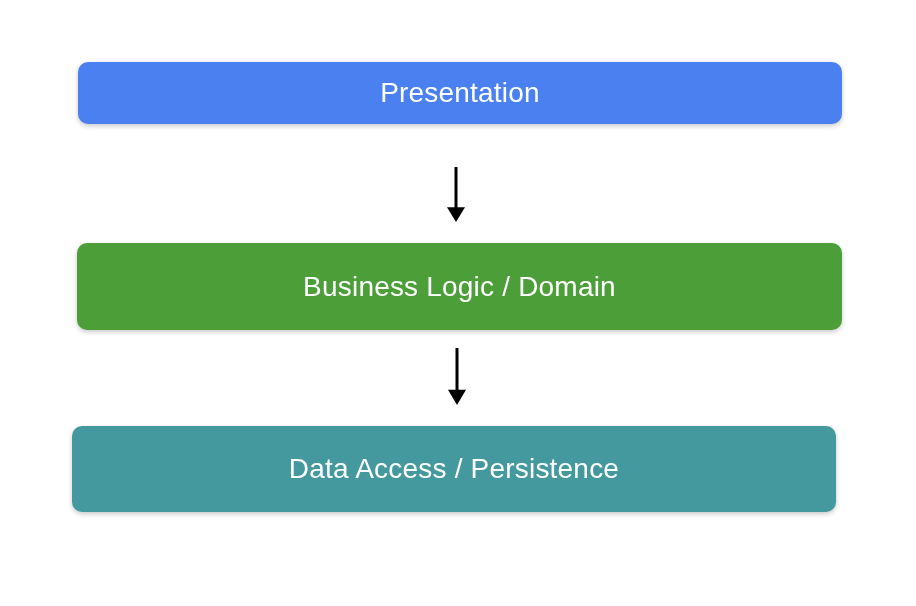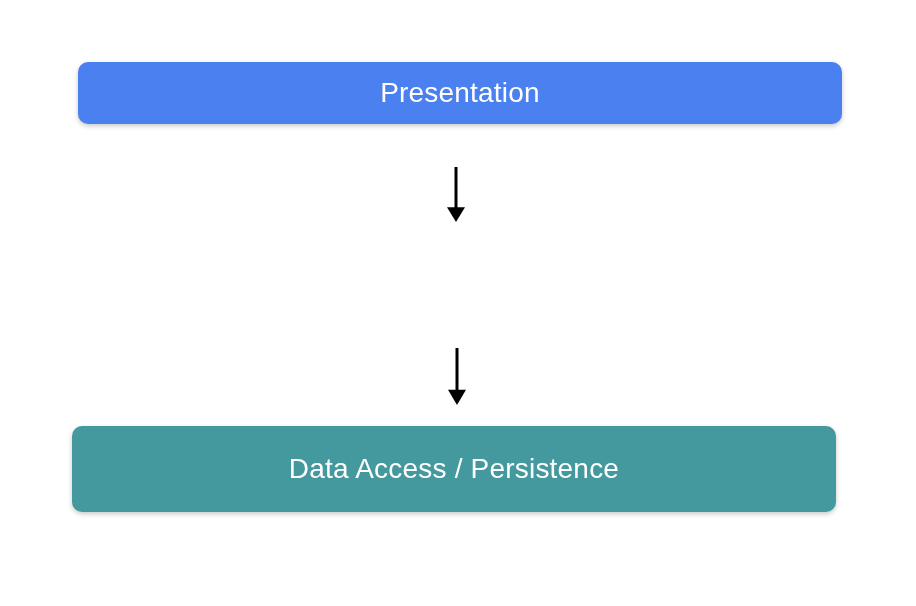--- a/index.html
+++ b/index.html
@@ -53,20 +53,23 @@
     <span class="layer-label">Presentation</span>
   </div>
 
   <div class="arrow arrow-1">
     <svg viewBox="0 0 18 56" preserveAspectRatio="none" aria-hidden="true">
       <line x1="9" y1="0" x2="9" y2="43" stroke="#000000" stroke-width="3"></line>
       <polygon points="0,41 18,41 9,56" fill="#000000"></polygon>
     </svg>
   </div>
 
+  <div class="layer-box layer-business" style="background-color: rgb(76, 158, 56);">
+    <span class="layer-label">Business Logic / Domain</span>
+  </div>
 
   <div class="arrow arrow-2">
     <svg viewBox="0 0 18 56" preserveAspectRatio="none" aria-hidden="true">
       <line x1="9" y1="0" x2="9" y2="43" stroke="#000000" stroke-width="3"></line>
       <polygon points="0,41 18,41 9,56" fill="#000000"></polygon>
     </svg>
   </div>
 
   <div class="layer-box layer-data" style="background-color: rgb(68, 153, 158); text-align: right;">
     <span class="layer-label">Data Access / Persistence</span>

